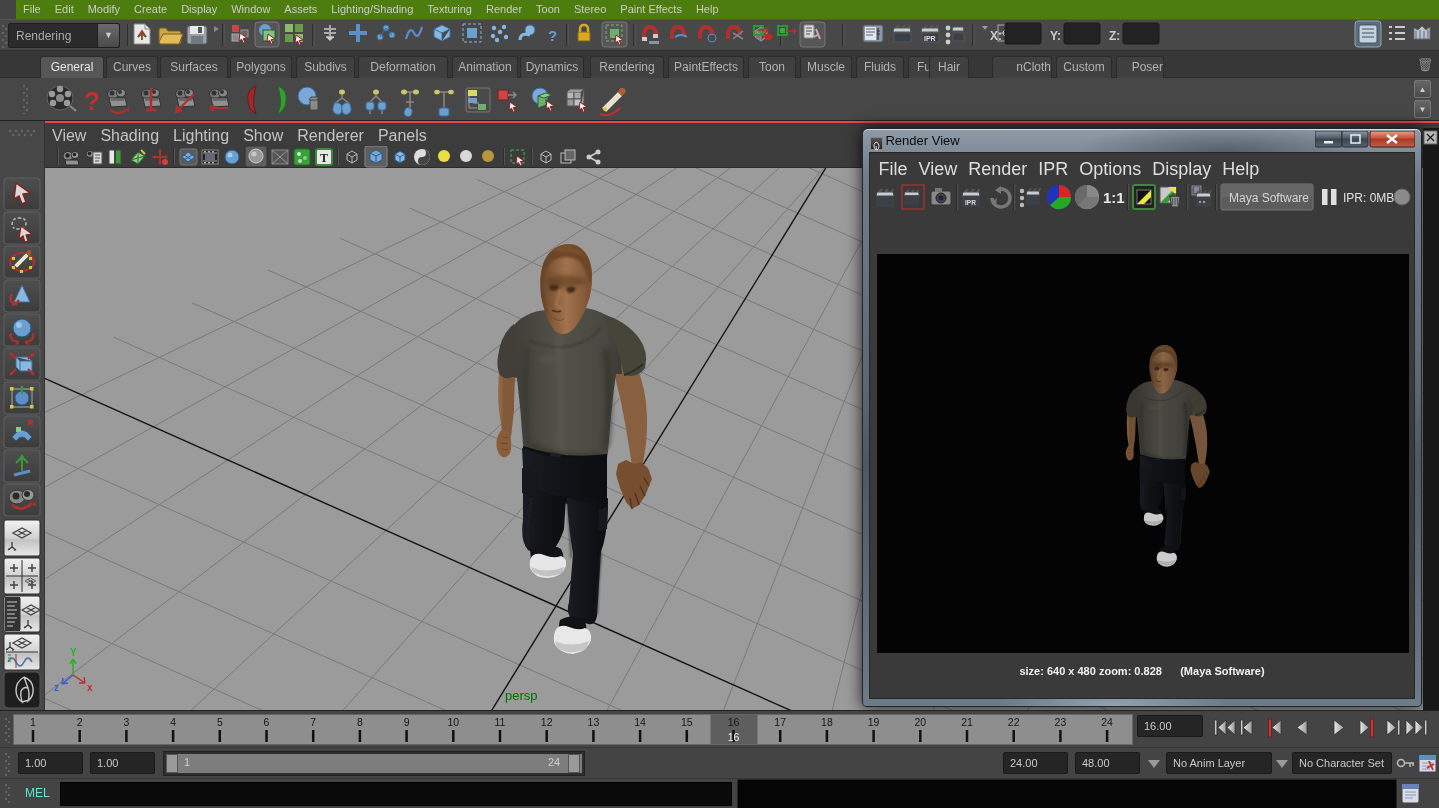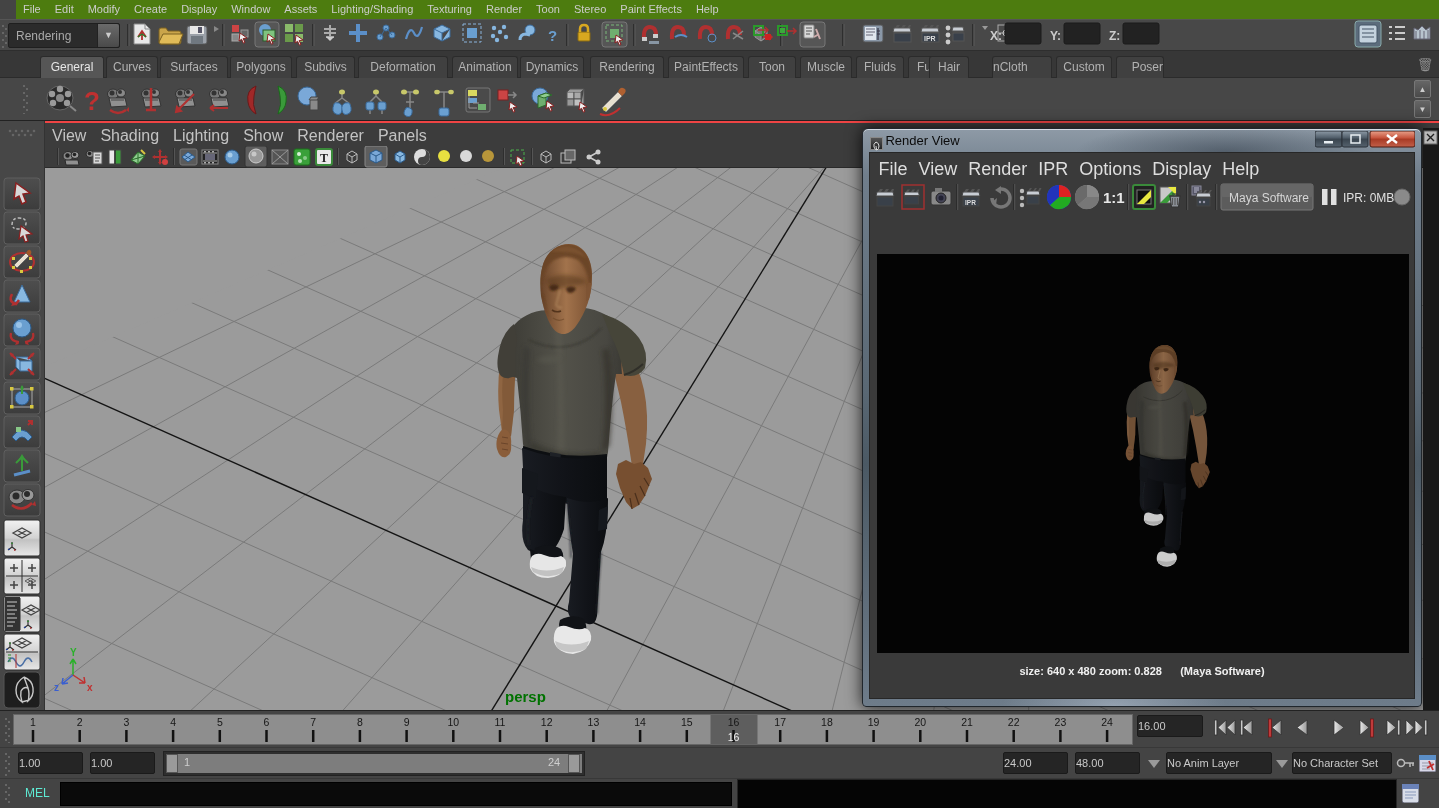--- a/index.html
+++ b/index.html
@@ -24,21 +24,21 @@
 .stab.act{background:#565656;color:#e6e6e6}
 #shelficons{left:0;top:78px;width:1439px;height:43px;background:#474747;border-bottom:1px solid #222}
 
 #toolbox{left:0;top:121px;width:45px;height:589px;background:#474747;border-right:1px solid #333}
 
 #vpmenu{left:45px;top:121px;width:1394px;height:25px;background:#3c3c3c;color:#c3c3c3;
  font-size:16px;line-height:25px;white-space:nowrap;border-top:2px solid #ef4444}
 #vpmenu span{margin:0 7px}
 #vpicons{left:45px;top:146px;width:1394px;height:22px;background:#3c3c3c;border-bottom:1px solid #2a2a2a}
 #viewport{left:45px;top:168px;width:1394px;height:542px;background:#9b9b9b;overflow:hidden}
-#persplbl{left:505px;top:688px;color:#007200;font-size:15px;font-weight:bold}
+#persplbl{left:505px;top:688px;color:#007200;font-size:13px;font-weight:normal}
 
 #rv{left:862px;top:128px;width:560px;height:579px;border-radius:6px 6px 4px 4px;
  background:
   radial-gradient(140px 30px at 22% 10%, rgba(220,230,240,.5), rgba(220,230,240,0) 70%),
   radial-gradient(200px 40px at 65% 4%, rgba(30,40,52,.45), rgba(30,40,52,0) 75%),
   radial-gradient(160px 50px at 45% 100%, rgba(220,230,245,.35), rgba(220,230,245,0) 70%),
   linear-gradient(180deg,#8e9aa6 0%,#707e8c 8%,#5a6874 45%,#4b5964 58%,#6e7c8a 100%);
  border:1px solid #20262c;
  box-shadow:0 0 16px rgba(0,0,0,.8), inset 0 1px 0 rgba(235,242,248,.75)}
 #rvtitle{left:8px;top:4px;color:#0b0b0b;font-size:13px}
@@ -48,21 +48,21 @@
 #rvtools{position:absolute;left:0px;top:28px;width:548px;height:34px}
 #rvcanvas{position:absolute;left:7px;top:101px;width:532px;height:399px;background:#040404}
 .rvstat{position:absolute;width:100%;text-align:center;color:#f0f0f0;font-size:11px;font-weight:bold}
 
 #rstrip{left:1423px;top:128px;width:16px;height:582px;background:#181818}
 
 #timeslider{left:0;top:710px;width:1439px;height:37px;background:#444;border-top:1px solid #222}
 #ruler{position:absolute;left:13px;top:3px;width:1120px;height:31px;background:#8e8e8e;border:1px solid #666}
 #rangerow{left:0;top:747px;width:1439px;height:31px;background:#444;border-top:1px solid #383838}
 .nfield{position:absolute;background:#252525;border:1px solid #1a1a1a;border-radius:2px;color:#c9c9c9;
- font-size:11px;line-height:20px;}
+ font-size:11px;line-height:20px;padding-left:6px}
 #melbar{left:0;top:778px;width:1439px;height:30px;background:#444;border-top:1px solid #383838}
 #melin{position:absolute;left:60px;top:3px;width:672px;height:24px;background:#0a0a0a;border:1px solid #000}
 #helpline{position:absolute;left:737px;top:0px;width:660px;height:30px;background:#050505;border:1px solid #262626}
 .dots{position:absolute;width:7px;background-image:radial-gradient(circle at 2px 2px,#666 1px,transparent 1.2px),radial-gradient(circle at 5px 5px,#666 1px,transparent 1.2px);background-size:7px 7px}
 </style></head>
 <body>
 <div id="page">
 
 <div id="menubar" class="abs"><span>File</span><span>Edit</span><span>Modify</span><span>Create</span><span>Display</span><span>Window</span><span>Assets</span><span>Lighting/Shading</span><span>Texturing</span><span>Render</span><span>Toon</span><span>Stereo</span><span>Paint Effects</span><span>Help</span></div>
 
@@ -271,21 +271,21 @@
       <div class="stab" style="left:358px;width:90px;text-align:center">Deformation</div>
       <div class="stab" style="left:452px;width:66px;text-align:center">Animation</div>
       <div class="stab" style="left:520px;width:64px;text-align:center">Dynamics</div>
       <div class="stab" style="left:590px;width:74px;text-align:center">Rendering</div>
       <div class="stab" style="left:668px;width:76px;text-align:center">PaintEffects</div>
       <div class="stab" style="left:748px;width:48px;text-align:center">Toon</div>
       <div class="stab" style="left:800px;width:52px;text-align:center">Muscle</div>
       <div class="stab" style="left:856px;width:48px;text-align:center">Fluids</div>
       <div class="stab" style="left:908px;width:36px;text-align:center">Fur</div>
       <div class="stab" style="left:929px;width:40px;text-align:center">Hair</div>
-      <div class="stab" style="left:992px;width:60px;text-align:left">nCloth</div>
+      <div class="stab" style="left:992px;width:60px;text-align:right">nCloth</div>
       <div class="stab" style="left:1056px;width:56px;text-align:center">Custom</div>
       <div class="stab" style="left:1116px;width:48px;text-align:right">Poser</div>
       <div class="abs" style="left:1417px;top:6px;width:13px;height:15px;color:#909090;font-size:13px">🗑</div>
     </div>
 <div id="shelficons" class="abs">
       <div class="dots" style="left:22px;top:6px;height:30px"></div>
       <div class="abs" style="left:1414px;top:2px;width:17px;height:18px;background:linear-gradient(#666,#4a4a4a);border:1px solid #777;border-radius:2px;color:#ccc;font-size:8px;text-align:center;line-height:17px">▲</div>
       <div class="abs" style="left:1414px;top:22px;width:17px;height:18px;background:linear-gradient(#666,#4a4a4a);border:1px solid #777;border-radius:2px;color:#ccc;font-size:8px;text-align:center;line-height:17px">▼</div>
       <svg class="abs" style="left:0;top:0" width="1439" height="43" viewBox="0 0 1439 43">
 <defs>

